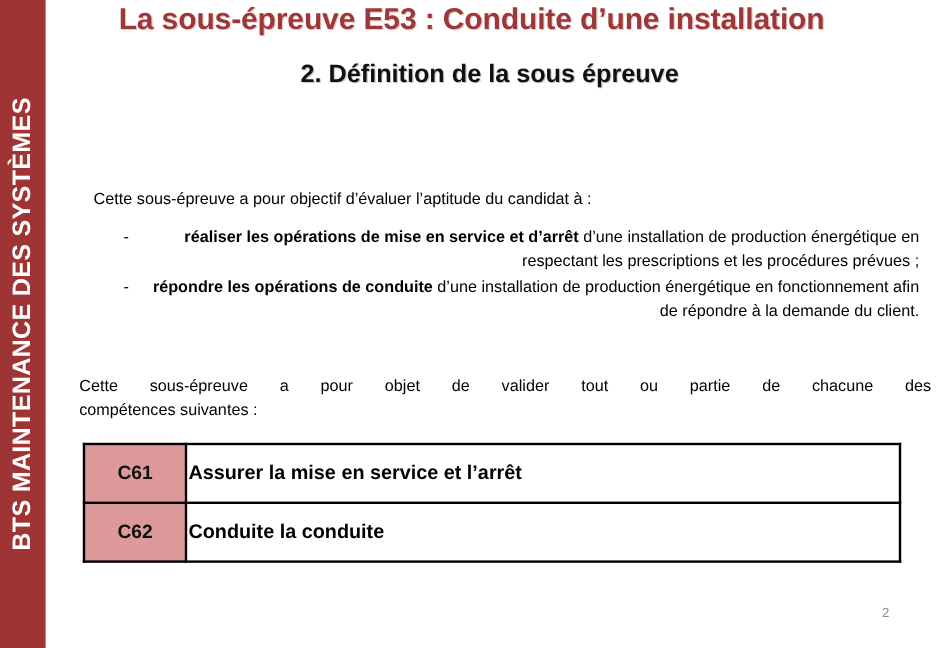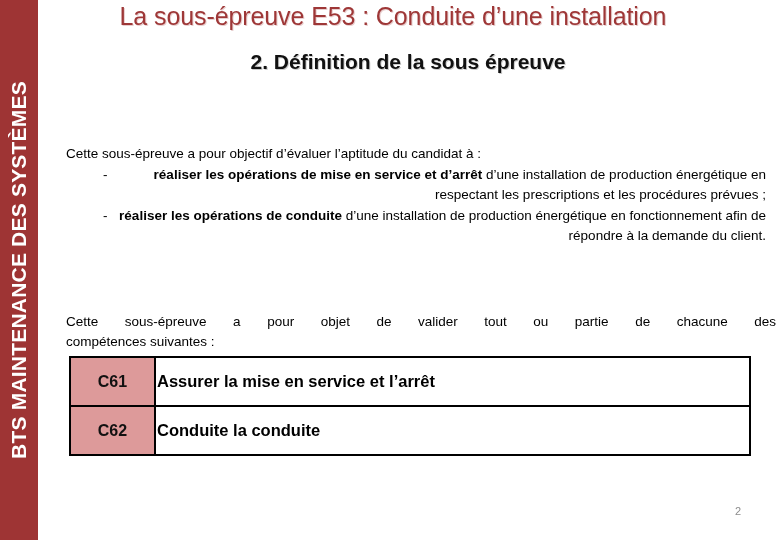--- a/index.html
+++ b/index.html
@@ -49,21 +49,21 @@
   }
 
   #slide-title {
     position: absolute;
     left: 0;
     top: 2px;
     width: 710px;
     text-align: center;
     color: #9E3737;
     font-size: 25px;
-    font-weight: normal;
+    font-weight: bold;
     font-family: "Liberation Sans", sans-serif;
     text-shadow: 1px 1px 0 #e8cfcf;
     letter-spacing: -0.1px;
   }
 
   #slide-subtitle {
     position: absolute;
     left: 0;
     top: 50px;
     width: 740px;
@@ -80,21 +80,21 @@
     position: absolute;
     left: 28px;
     top: 144px;
     width: 700px;
     font-size: 13.5px;
     line-height: 20px;
     color: #000000;
     font-family: "Liberation Sans", sans-serif;
   }
   .intro-lead {
-    margin: 0;
+    margin: 12px;
   }
   .bullet-list {
     margin: 0;
     padding: 0;
     list-style: none;
   }
   .bullet-row {
     display: flex;
     align-items: flex-start;
     margin-top: 1px;
@@ -132,21 +132,21 @@
     text-align-last: justify;
   }
   #objet-line-2 {
     text-align: left;
   }
 
   
   #competency-table {
     position: absolute;
     left: 31px;
-    top: 356px;
+    top: 369px;
     width: 682px;
     border-collapse: collapse;
     table-layout: fixed;
   }
   #competency-table td {
     border: 2px solid #000000;
     height: 45px;
     vertical-align: middle;
     font-family: "Liberation Sans", sans-serif;
   }
@@ -195,21 +195,21 @@
 
     <div class="bullet-list">
 
       <div class="bullet-row">
         <span class="bullet-dash">-</span>
         <span class="bullet-text"><b>réaliser les opérations de mise en service et d’arrêt</b><span> d’une installation de production énergétique en respectant les prescriptions et les procédures prévues ;</span></span>
       </div>
 
       <div class="bullet-row">
         <span class="bullet-dash">-</span>
-        <span class="bullet-text"><b>réaliser les opérations de conduite</b><span> d’une installation de production énergétique en fonctionnement afin de répondre à la demande du client.</span></span>
+        <span class="bullet-text"><b>répondre les opérations de conduite</b><span> d’une installation de production énergétique en fonctionnement afin de répondre à la demande du client.</span></span>
       </div>
 
     </div>
   </div>
 
   <div id="objet-block">
     <p id="objet-line-1">Cette sous-épreuve a pour objet de valider tout ou partie de chacune des</p>
     <p id="objet-line-2">compétences suivantes :</p>
   </div>
 

